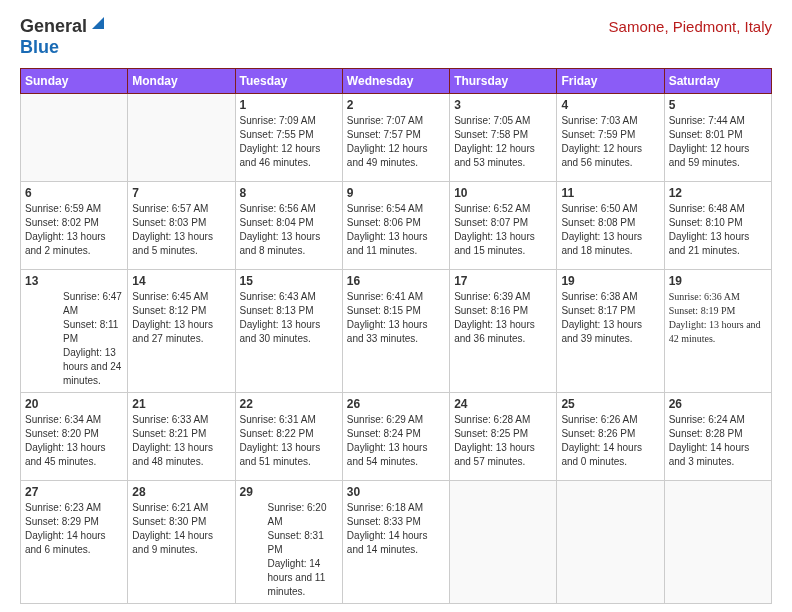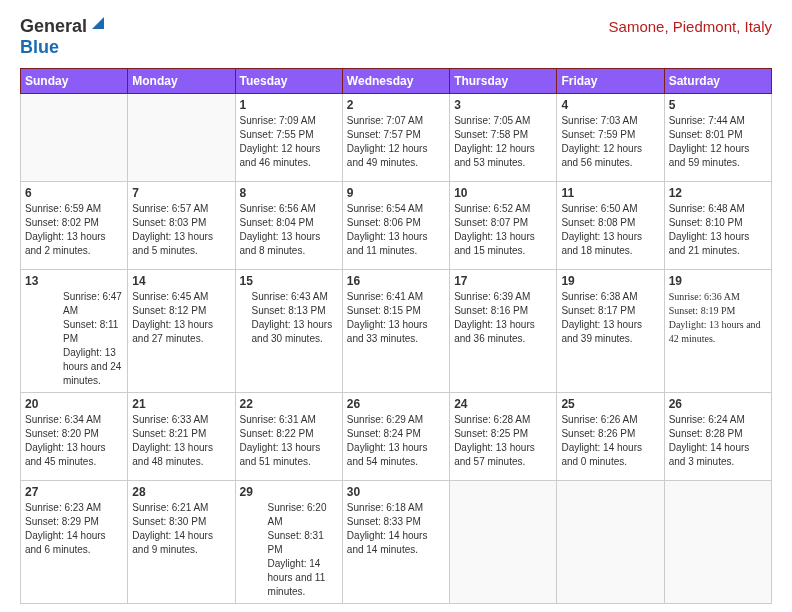--- a/index.html
+++ b/index.html
@@ -208,21 +208,21 @@
 Daylight: 13 hours and 24 minutes.</div>
           </td>
           <td>
             <span class="day-num">14</span>
             <div class="day-info" style="white-space: pre-line;">Sunrise: 6:45 AM
 Sunset: 8:12 PM
 Daylight: 13 hours and 27 minutes.</div>
           </td>
           <td>
             <span class="day-num">15</span>
-            <div class="day-info" style="white-space: pre-line; margin-left: 12px;">Sunrise: 6:43 AM
+            <div class="day-info" style="white-space: pre-line;">Sunrise: 6:43 AM
 Sunset: 8:13 PM
 Daylight: 13 hours and 30 minutes.</div>
           </td>
           <td>
             <span class="day-num">16</span>
             <div class="day-info" style="white-space: pre-line;">Sunrise: 6:41 AM
 Sunset: 8:15 PM
 Daylight: 13 hours and 33 minutes.</div>
           </td>
           <td>

